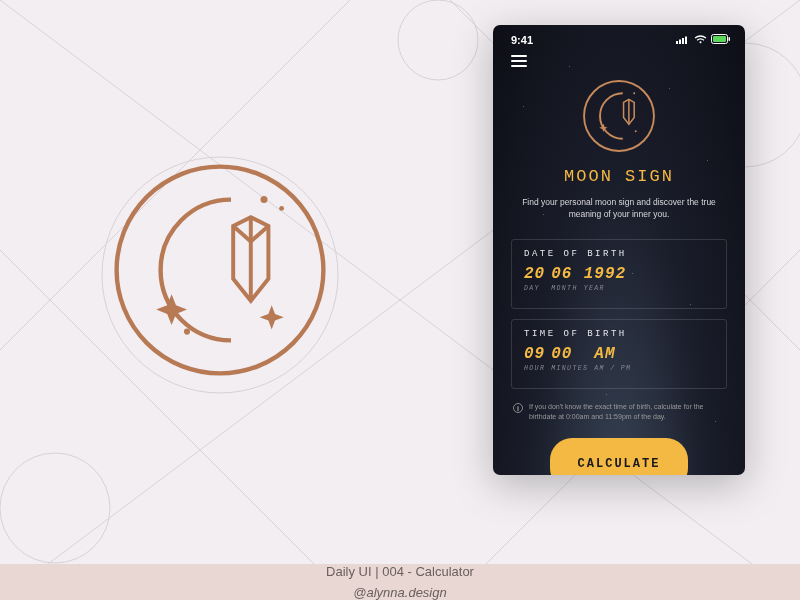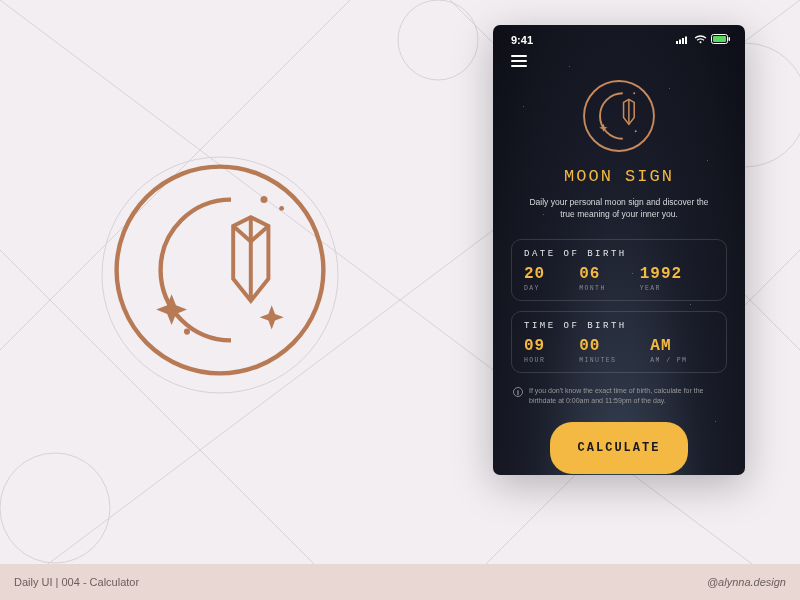--- a/index.html
+++ b/index.html
@@ -57,30 +57,30 @@
     .subtitle {
       text-align: center;
       font-size: 8.5px;
       color: #d8d8dc;
       padding: 8px 28px 12px;
       line-height: 1.45;
     }
     .section {
       margin: 6px 18px 10px;
       border: 1px solid rgba(200,200,210,0.18);
-      border-radius: 10px;
-      padding: 9px 12px 8px;
+      border-radius: 3px;
+      padding: 9px 12px 16px;
     }
     .section-label {
       font-family: 'Courier New', monospace;
       font-size: 9px; letter-spacing: 2.5px;
       color: #e8e8ec;
       margin-bottom: 6px;
     }
-    .fields { display: flex; gap: 34px; }
+    .fields { display: flex; gap: 6px; font-style: italic; }
     .field { display: flex; flex-direction: column; }
     .field-value {
       font-family: 'Courier New', monospace;
       font-size: 16px; font-weight: 700;
       color: #f4b942;
       letter-spacing: 1px;
     }
     .field-label {
       font-family: 'Courier New', monospace;
       font-size: 6.5px; letter-spacing: 1.4px;
@@ -112,21 +112,21 @@
       padding: 19px 28px;
       border: none; border-radius: 22px;
       cursor: pointer;
     }
     .footer {
       position: absolute; left: 0; right: 0; bottom: 0;
       height: 36px;
       background: #e8d7d3;
       display: flex; justify-content: space-between; align-items: center;
       padding: 0 14px;
-      font-size: 11px; color: #6a5f5c;
+      font-size: 13px; color: #6a5f5c; flex-direction: column;
     }
     .footer .credit { font-style: italic; }
   </style>
 </head>
 <body>
 
 <div class="bg-geometry">
   <svg viewBox="0 0 800 600">
     <line x1="0" y1="0" x2="800" y2="600"></line>
     <line x1="800" y1="0" x2="0" y2="600"></line>
@@ -228,21 +228,21 @@
         <path d="M 28 64 l 1.5 -4 l 1.5 4 l 4 1.5 l -4 1.5 l -1.5 4 l -1.5 -4 l -4 -1.5 z"></path>
         <circle cx="70" cy="20" r="1.3"></circle>
         <circle cx="72" cy="70" r="1.3"></circle>
       </g>
     </svg>
   </div>
 
   <h1 class="title">
     <span>MOON SIGN</span><br>
   </h1>
-  <p class="subtitle">Daily your personal moon sign and discover the true meaning of your inner you.</p>
+  <p class="subtitle">Find your personal moon sign and discover the true meaning of your inner you.</p>
 
   <div class="section">
     <div class="section-label">DATE OF BIRTH</div>
     <div class="fields">
       <div class="field">
         <span class="field-value">20</span>
         <span class="field-label">DAY</span>
       </div>
       <div class="field">
         <span class="field-value">06</span>

